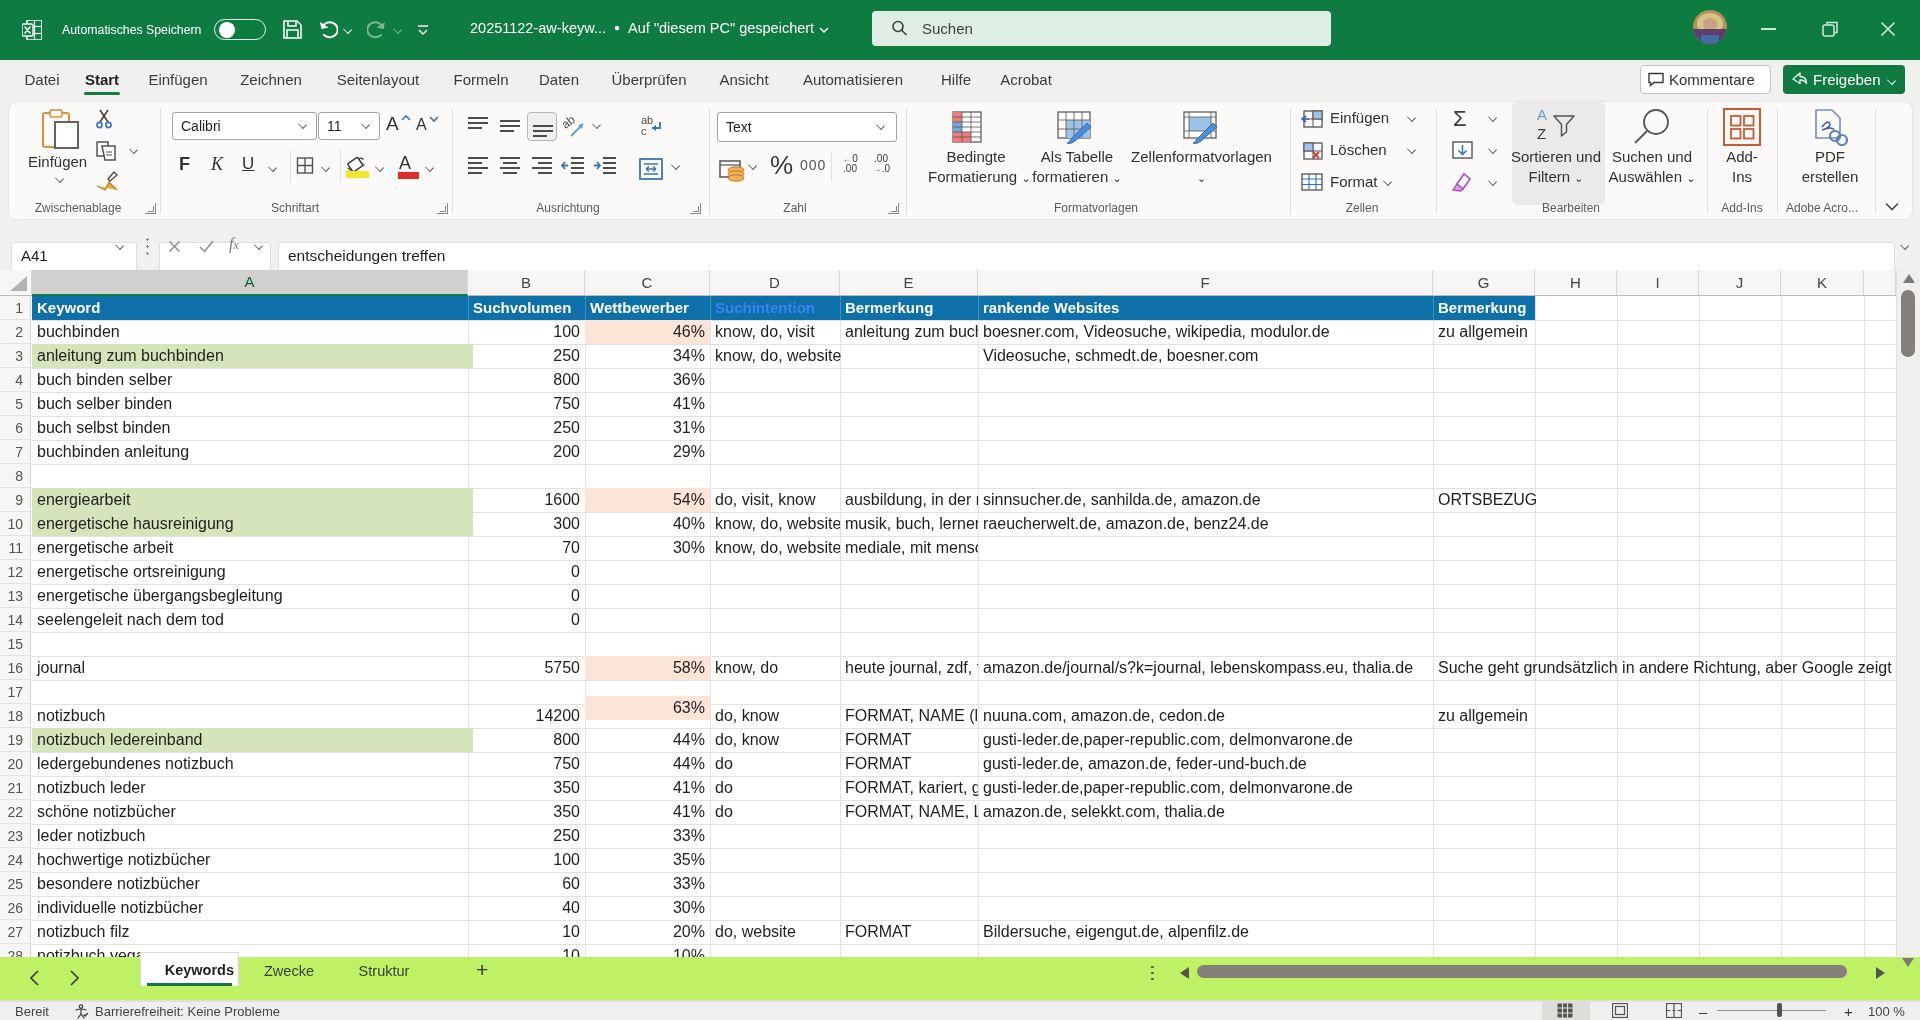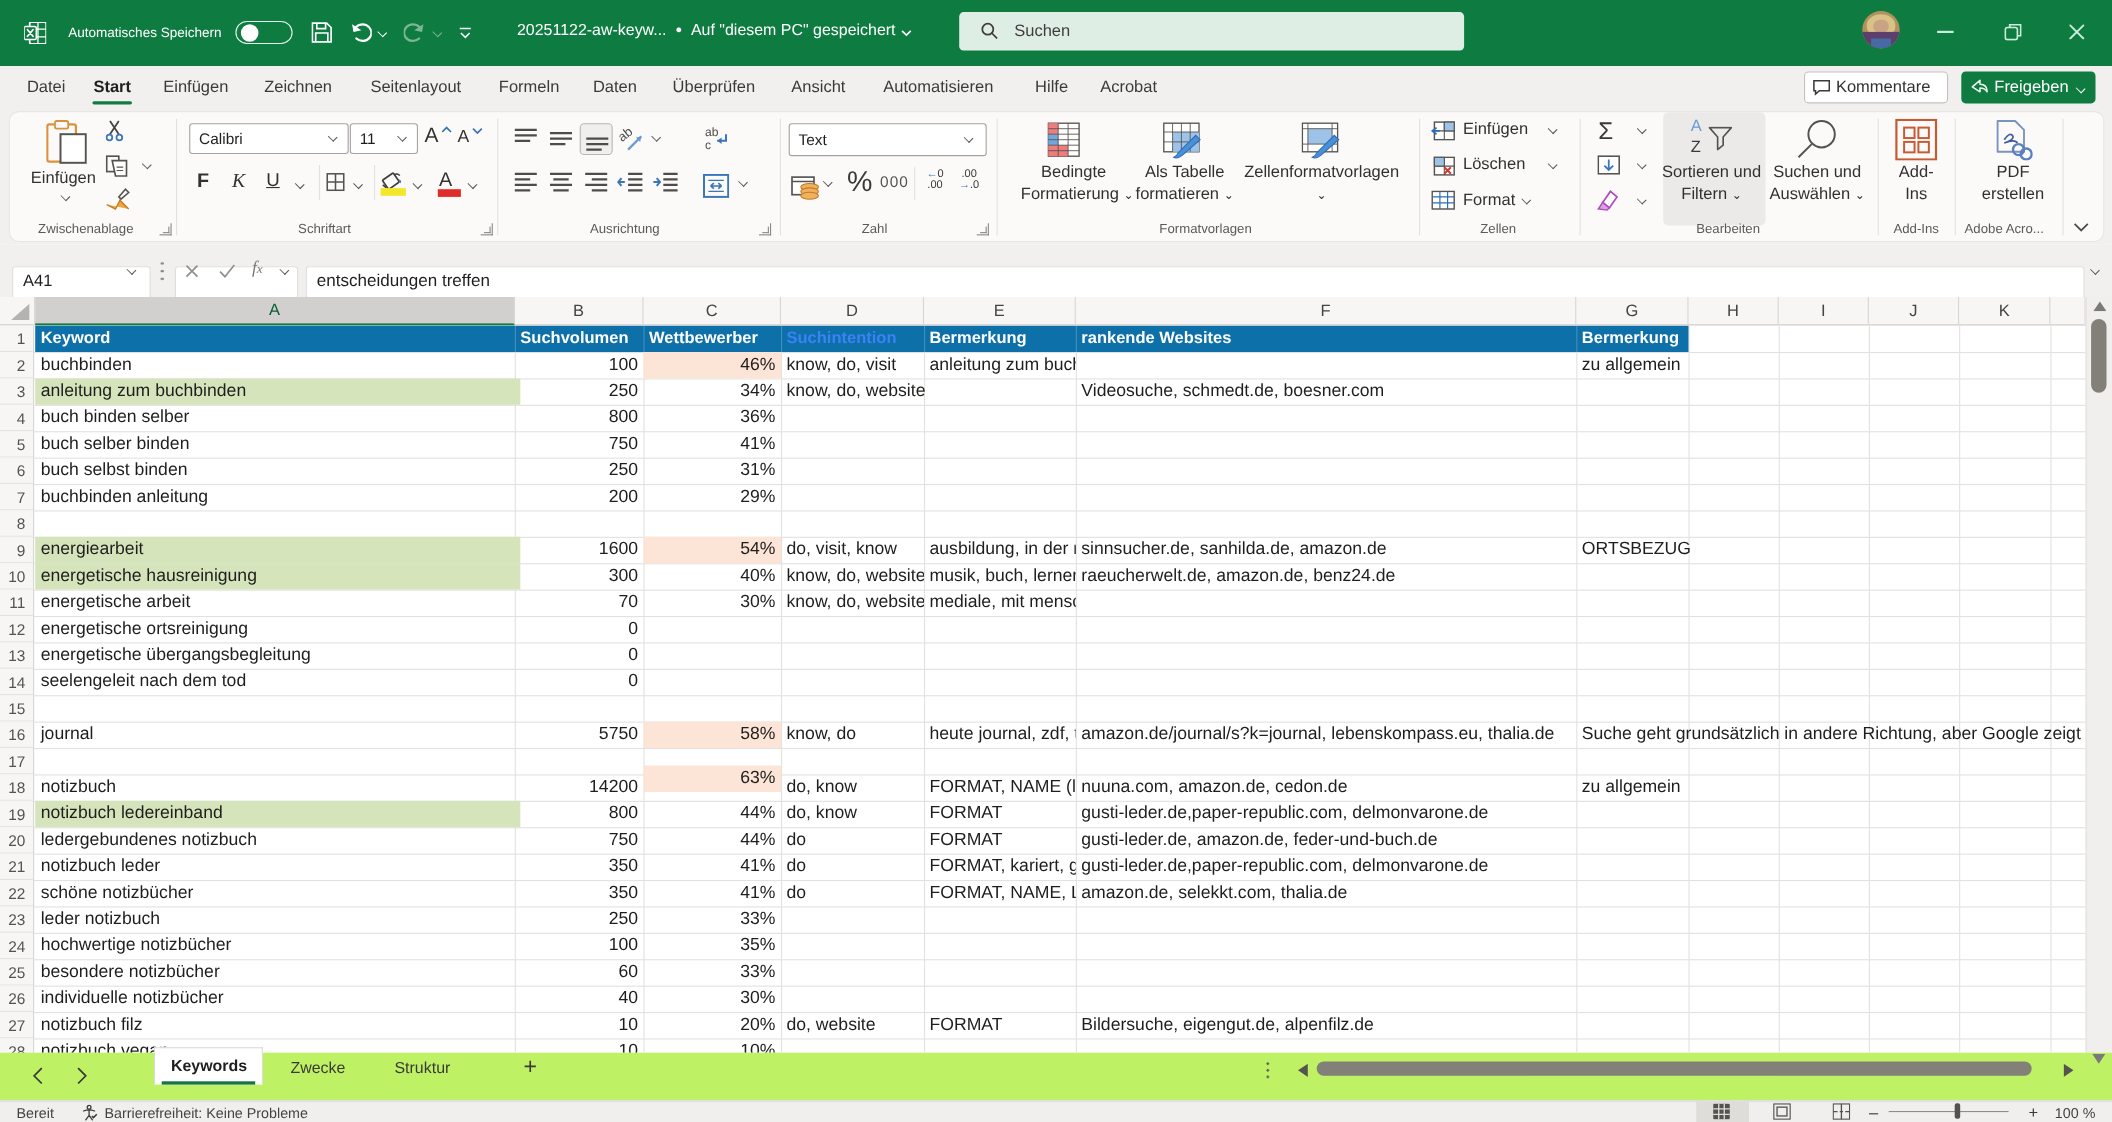--- a/index.html
+++ b/index.html
@@ -501,20 +501,21 @@
     <div class="cell" style="left:590px;top:0;color:#fff;font-weight:700;font-size:15px;">Wettbewerber</div>
     <div class="cell" style="left:715px;top:0;color:#3b82f6;font-weight:700;font-size:15px;">Suchintention</div>
     <div class="cell" style="left:845px;top:0;color:#fff;font-weight:700;font-size:15px;">Bermerkung</div>
     <div class="cell" style="left:983px;top:0;color:#fff;font-weight:700;font-size:15px;">rankende Websites</div>
     <div class="cell" style="left:1438px;top:0;color:#fff;font-weight:700;font-size:15px;">Bermerkung</div>
     <div class="cell cl" style="left:32px;top:24px;">buchbinden</div>
     <div class="cell cr" style="left:468px;top:24px;width:112px;">100</div>
     <div class="cell peach cr" style="left:585px;top:24px;width:120px;">46%</div>
     <div class="cell cl clip" style="left:710px;top:24px;width:125px;">know, do, visit</div>
     <div class="cell cl clip" style="left:840px;top:24px;width:133px;">anleitung zum buchbinden</div>
+    <div class="cell cl" style="left:978px;top:24px;">boesner.com, Videosuche, wikipedia, modulor.de</div>
     <div class="cell cl" style="left:1433px;top:24px;">zu allgemein</div>
     <div class="cell green cl" style="left:32px;top:48px;width:436px;">anleitung zum buchbinden</div>
     <div class="cell cr" style="left:468px;top:48px;width:112px;">250</div>
     <div class="cell cr" style="left:585px;top:48px;width:120px;">34%</div>
     <div class="cell cl" style="left:710px;top:48px;">know, do, website</div>
     <div class="cell cl" style="left:978px;top:48px;">Videosuche, schmedt.de, boesner.com</div>
     <div class="cell cl" style="left:32px;top:72px;">buch binden selber</div>
     <div class="cell cr" style="left:468px;top:72px;width:112px;">800</div>
     <div class="cell cr" style="left:585px;top:72px;width:120px;">36%</div>
     <div class="cell cl" style="left:32px;top:96px;">buch selber binden</div>
@@ -632,21 +633,21 @@
     <div class="abs" style="left:1151px;top:7px;width:3px;height:18px;background-image:radial-gradient(circle,#66645f 1.2px,transparent 1.4px);background-size:3px 6px;"></div>
     <svg class="abs" style="left:1180px;top:10px" width="9" height="12" viewBox="0 0 9 12">
         <path d="M9 0 L0 6 l9 6 z" fill="#55534f"></path>
       </svg>
     <div class="abs" style="left:1197px;top:8px;width:650px;height:13px;background:#828078;border-radius:7px;"></div>
     <svg class="abs" style="left:1876px;top:10px" width="9" height="12" viewBox="0 0 9 12">
         <path d="M0 0 L9 6 l-9 6 z" fill="#55534f"></path>
       </svg>
   </div>
   <div class="abs" style="left:140px;top:952px;width:99px;height:34px;background:#fff;border:1px solid #dcdad8;border-bottom:none;box-sizing:border-box;z-index:4;"></div>
-  <div class="abs" style="left:146px;top:962px;width:88px;text-align:center;font-size:14.5px;font-weight:700;color:#201f1e;z-index:5;">Keywords</div>
+  <div class="abs" style="left:146px;top:962px;width:88px;text-align:right;font-size:14.5px;font-weight:700;color:#201f1e;z-index:5;">Keywords</div>
   <div class="abs" style="left:147px;top:983px;width:85px;height:3px;background:#17734a;z-index:5;"></div>
   <div class="abs" id="statusbar">
     <div class="abs" style="left:0;top:0;width:1920px;height:1px;background:#e1dfdd;"></div>
     <div class="abs" style="left:15px;top:3px;">Bereit</div>
     <svg class="abs" style="left:74px;top:3px" width="15" height="15" viewBox="0 0 15 15">
       <circle cx="7" cy="2.6" r="1.7" fill="none" stroke="#3b3a39" stroke-width="1.2"></circle>
       <path d="M2 6 q5 -2 10 0 M7 6 v4 M7 10 l-3 4 M7 10 l3 4" fill="none" stroke="#3b3a39" stroke-width="1.2" stroke-linecap="round"></path>
       <path d="M9.5 10.5 l1.5 1.5 l3 -3" fill="none" stroke="#3b3a39" stroke-width="1.4"></path>
     </svg>
     <div class="abs" style="left:95px;top:3px;">Barrierefreiheit: Keine Probleme</div>

